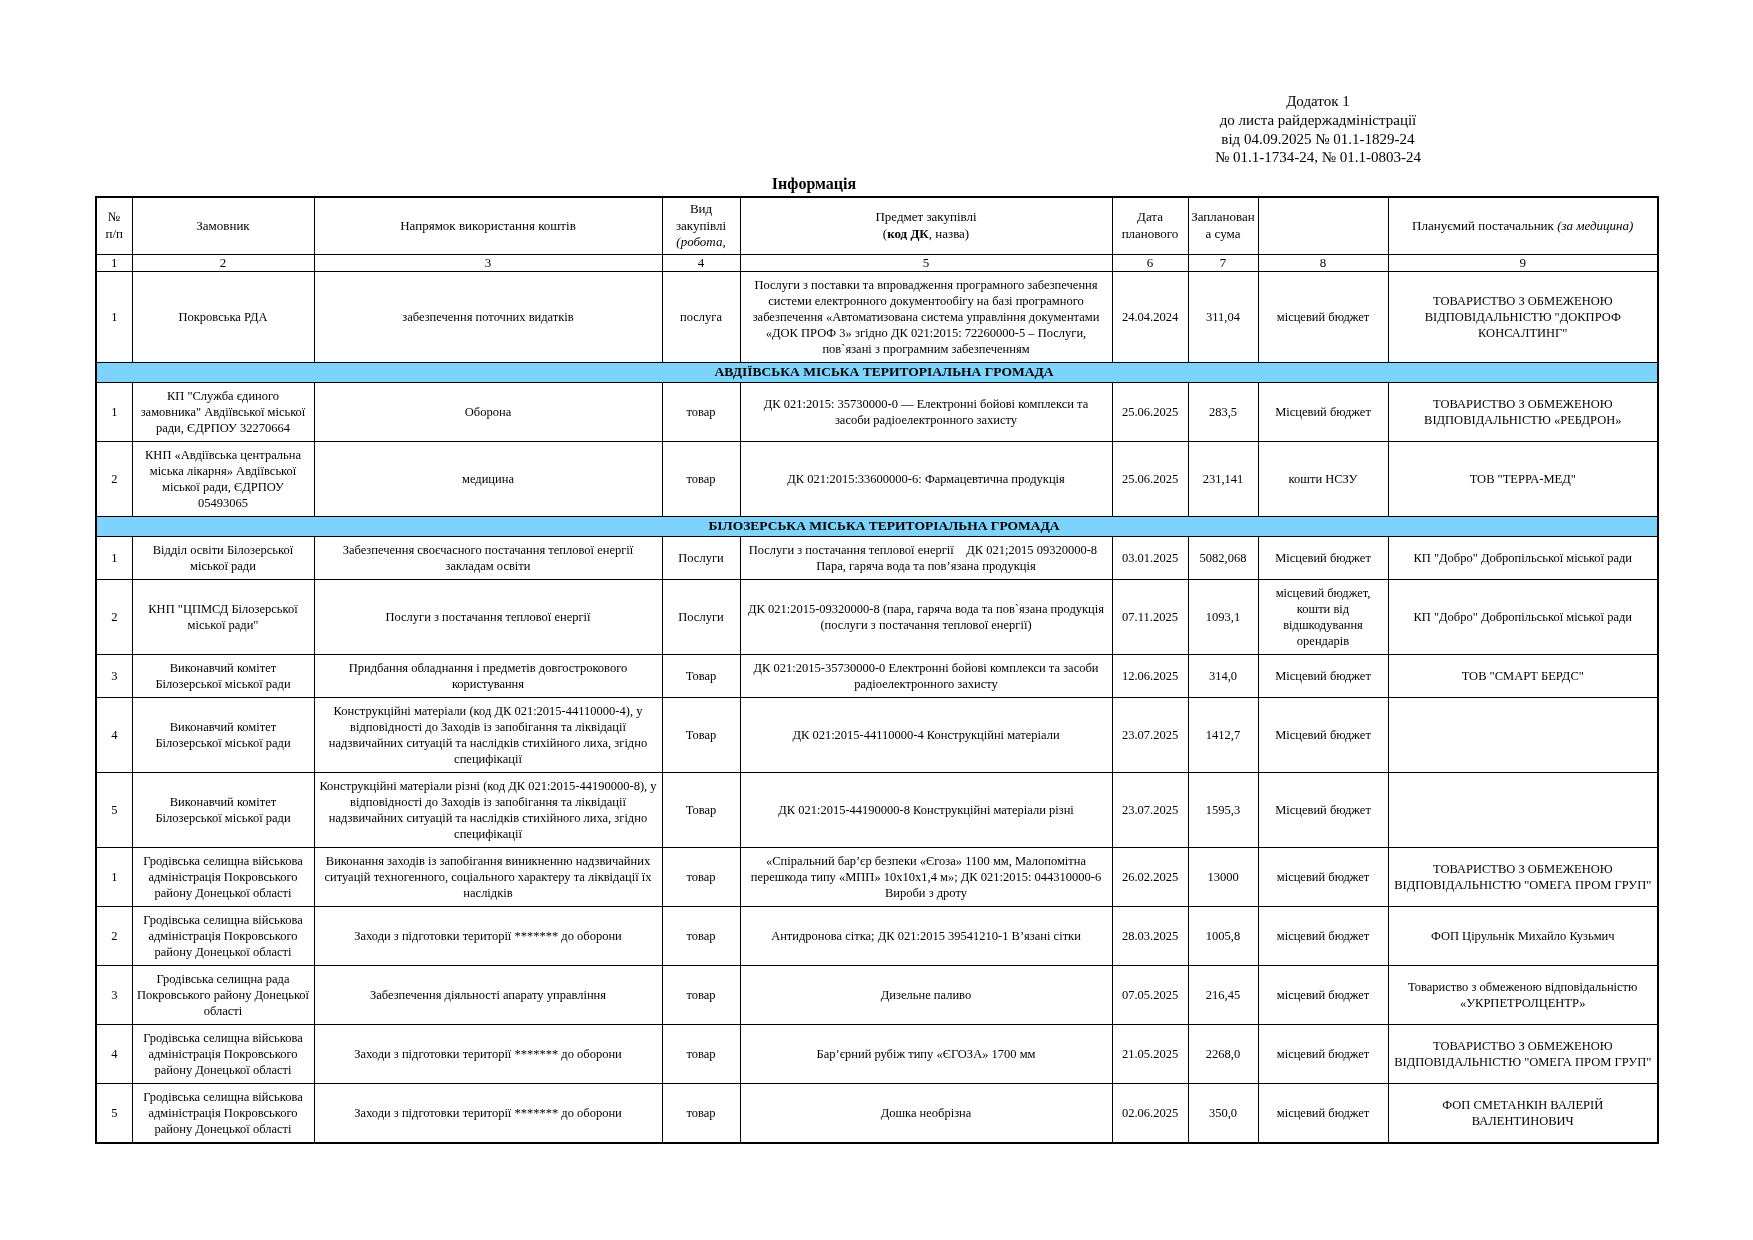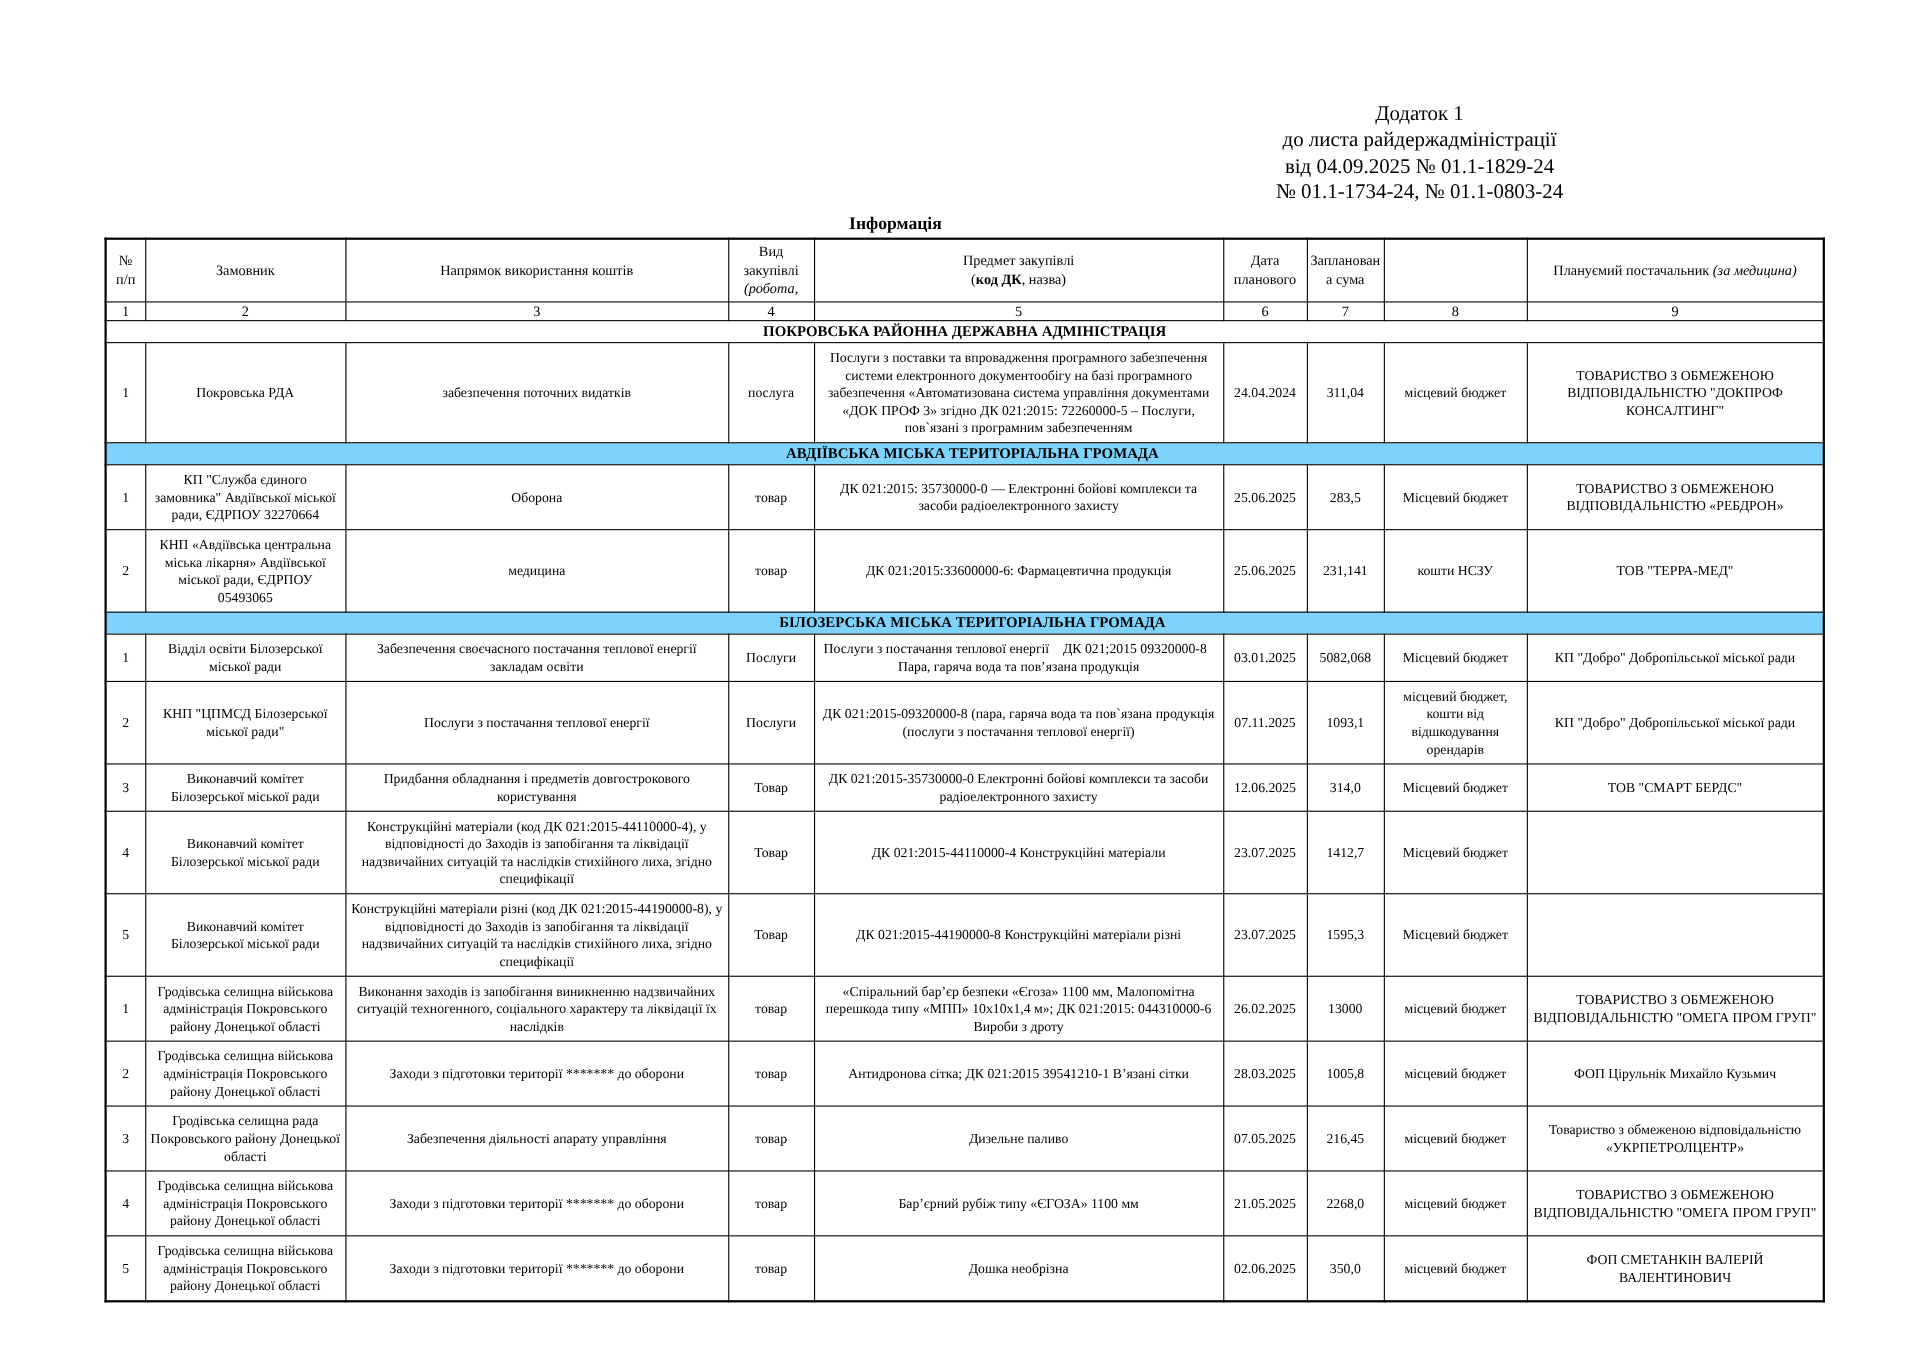--- a/index.html
+++ b/index.html
@@ -7,21 +7,21 @@
     width:1753px; height:1240px;
     font-family:"Liberation Serif", serif;
     color:#000;
     position:relative;
     overflow:hidden;
   }
   .appendix {
     margin:92px 332px 0 auto;
     width:max-content;
     text-align:center;
-    font-size:19px;
+    font-size:15px;
     line-height:1.25;
   }
   .doc-title {
     width:1562px;
     margin:8px 0 3px 95px;
     position:relative; left:-62px;
     text-align:center;
     font-weight:bold;
     font-size:16px;
   }
@@ -117,23 +117,20 @@
         <td>3</td>
         <td>4</td>
         <td>5</td>
         <td>6</td>
         <td>7</td>
         <td>8</td>
         <td>9</td>
       </tr>
     </thead>
   <tbody>
-      <tr class="section">
-        <td colspan="9">ПОКРОВСЬКА РАЙОННА ДЕРЖАВНА АДМІНІСТРАЦІЯ</td>
-      </tr>
       <tr>
         <td>1</td>
         <td>Покровська РДА</td>
         <td>забезпечення поточних видатків</td>
         <td>послуга</td>
         <td>Послуги з поставки та впровадження програмного забезпечення системи електронного документообігу на базі програмного забезпечення «Автоматизована система управління документами «ДОК ПРОФ 3» згідно ДК 021:2015: 72260000-5 – Послуги, пов`язані з програмним забезпеченням</td>
         <td>24.04.2024</td>
         <td>311,04</td>
         <td>місцевий бюджет</td>
         <td>ТОВАРИСТВО З ОБМЕЖЕНОЮ ВІДПОВІДАЛЬНІСТЮ "ДОКПРОФ КОНСАЛТИНГ"</td>
@@ -252,21 +249,21 @@
         <td>07.05.2025</td>
         <td>216,45</td>
         <td>місцевий бюджет</td>
         <td>Товариство з обмеженою відповідальністю «УКРПЕТРОЛЦЕНТР»</td>
       </tr>
       <tr>
         <td>4</td>
         <td>Гродівська селищна військова адміністрація Покровського району Донецької області</td>
         <td>Заходи з підготовки території ******* до оборони</td>
         <td>товар</td>
-        <td>Бар’єрний рубіж типу «ЄГОЗА» 1100 мм</td>
+        <td>Бар’єрний рубіж типу «ЄГОЗА» 1700 мм</td>
         <td>21.05.2025</td>
         <td>2268,0</td>
         <td>місцевий бюджет</td>
         <td>ТОВАРИСТВО З ОБМЕЖЕНОЮ ВІДПОВІДАЛЬНІСТЮ "ОМЕГА ПРОМ ГРУП"</td>
       </tr>
       <tr>
         <td>5</td>
         <td>Гродівська селищна військова адміністрація Покровського району Донецької області</td>
         <td>Заходи з підготовки території ******* до оборони</td>
         <td>товар</td>

